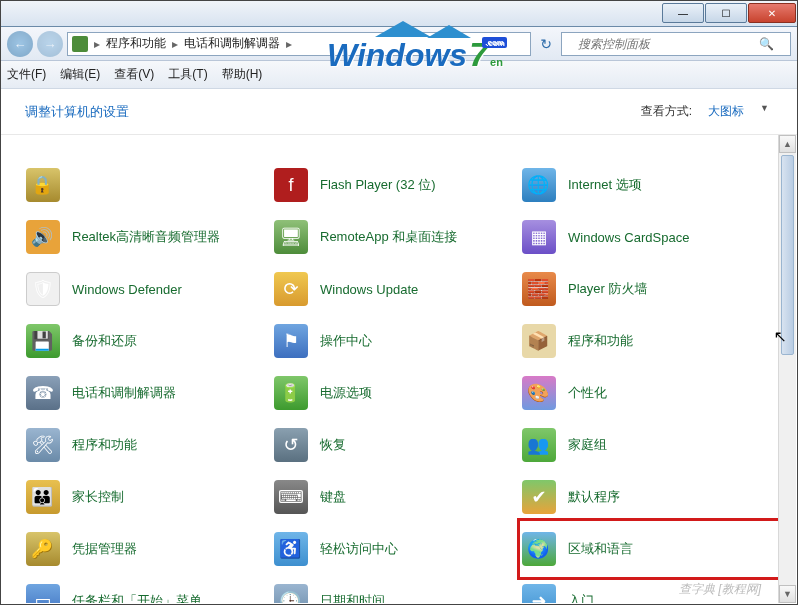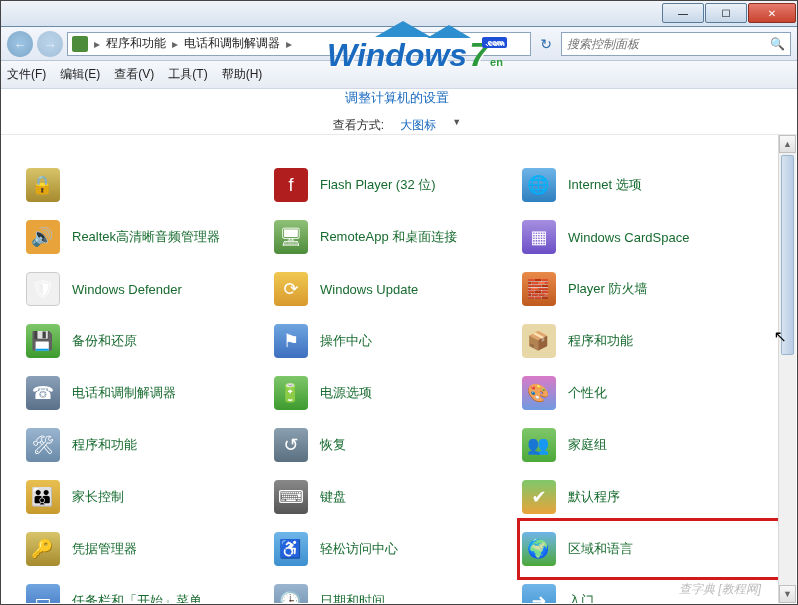--- a/index.html
+++ b/index.html
@@ -10,28 +10,28 @@
 .winbtn.close { width: 48px; background: linear-gradient(#e67a6e,#c8432e); border-color: #8a2f20; color: #fff; }
 
 .navbar { height: 34px; background: linear-gradient(#f3f6fb,#e2e9f3); border-bottom: 1px solid #b9c6d8; display: flex; align-items: center; padding: 0 6px; gap: 4px; }
 .navarrow { width: 26px; height: 26px; border-radius: 50%; background: radial-gradient(#5fa3d6,#2d6fa3); display: flex; align-items: center; justify-content: center; color: #eef6fc; font-size: 13px; opacity: .55; }
 .navarrow.fwd { opacity: .35; }
 .breadcrumb { flex: 1; height: 24px; background: #fff; border: 1px solid #8ca5bf; display: flex; align-items: center; padding: 0 4px; font-size: 12px; gap: 2px; }
 .bc-ico { width: 16px; height: 16px; background: #4d8c3a; border-radius: 2px; display: inline-block; }
 .bc-sep { color: #666; padding: 0 4px; }
 .bc-seg { color: #222; }
 .refresh { width: 22px; height: 22px; color: #2e6caa; display: flex; align-items: center; justify-content: center; font-size: 14px; }
-.search { width: 230px; height: 24px; background: #fff; border: 1px solid #8ca5bf; display: flex; align-items: center; padding: 0 5px; font-size: 12px; justify-content: space-between; }
+.search { width: 230px; height: 24px; background: #fff; border: 1px solid #8ca5bf; display: flex; align-items: center; padding: 0 16px; font-size: 12px; justify-content: space-between; }
 .search input { border: none; outline: none; width: 190px; font-size: 12px; color: #888; font-style: italic; }
 .search-ico { color: #6a87a7; font-size: 12px; }
 
 .menubar { height: 28px; background: linear-gradient(#f6f8fb,#e6ecf4); border-bottom: 1px solid #cfd8e4; display: flex; align-items: center; padding: 0 6px; font-size: 12px; gap: 14px; }
 .menuitem { color: #222; cursor: default; }
 
-.heading { height: 46px; display: flex; align-items: center; justify-content: space-between; padding: 0 28px 0 24px; border-bottom: 1px solid #e8e8e8; flex-direction: column; }
+.heading { height: 46px; display: flex; align-items: center; justify-content: space-between; padding: 0 28px 0 24px; border-bottom: 1px solid #e8e8e8; }
 .heading h1 { font-size: 13px; font-weight: normal; color: #1a6bbf; }
 .viewmode { font-size: 12px; color: #333; display: flex; align-items: flex-start; gap: 16px; }
 .viewmode a { color: #1a6bbf; text-decoration: none; }
 .viewmode .dd { color: #555; font-size: 9px; }
 
 .panel { position: absolute; top: 134px; bottom: 1px; left: 1px; right: 1px; overflow: hidden; }
 .grid { padding: 24px 10px 10px 24px; display: grid; grid-template-columns: repeat(3, 248px); grid-auto-rows: 52px; }
 .item { display: flex; align-items: center; gap: 12px; cursor: default; }
 .item .icon { width: 34px; height: 34px; flex-shrink: 0; border-radius: 4px; display: flex; align-items: center; justify-content: center; font-size: 18px; color: #fff; }
 .item .lbl { font-size: 13px; color: #176b2f; }

